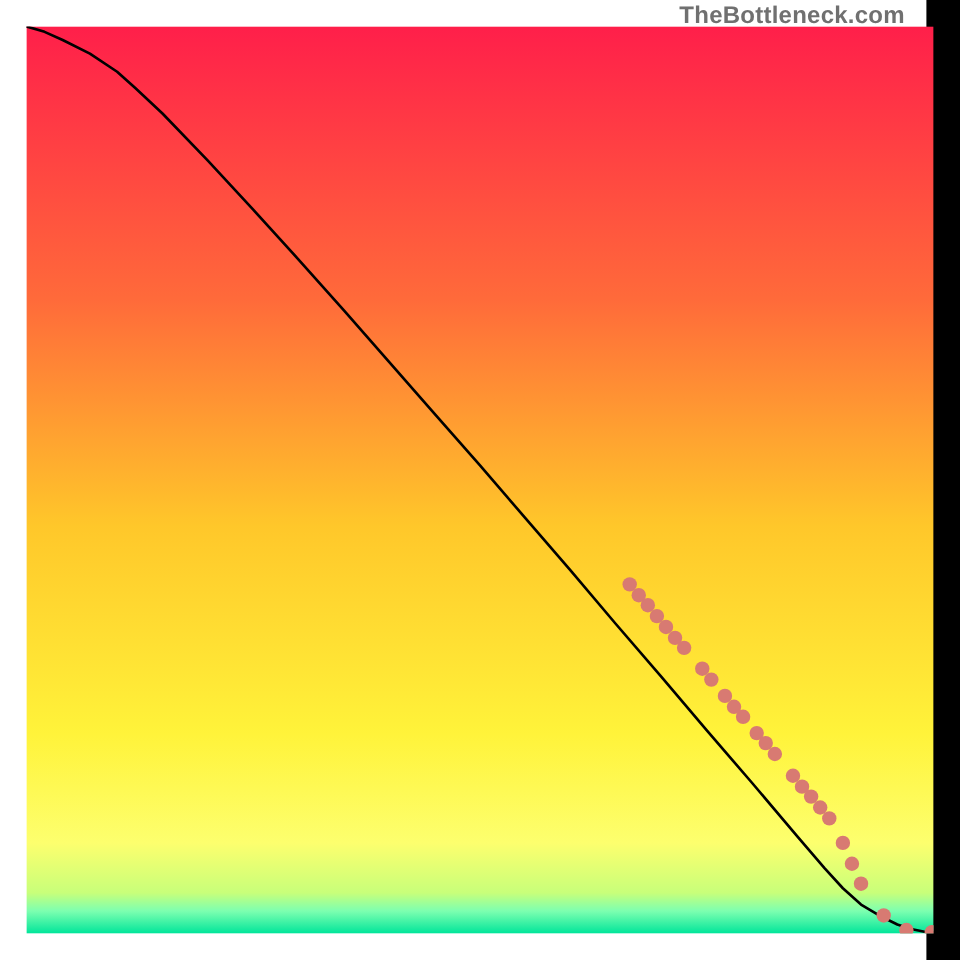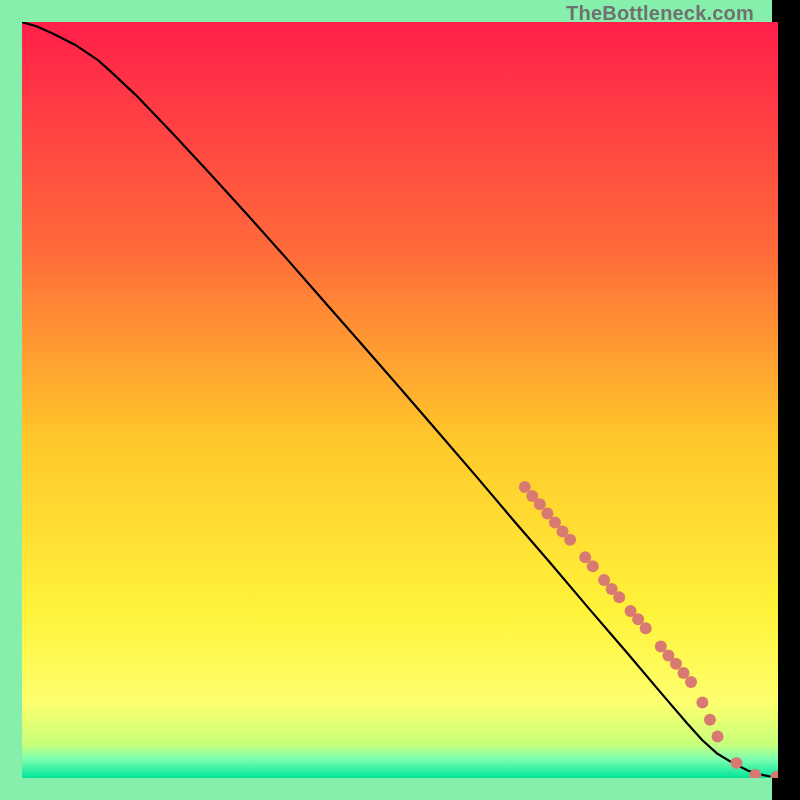--- a/index.html
+++ b/index.html
@@ -8,21 +8,21 @@
     width: 800px;
     height: 800px;
     background: #000;
     overflow: hidden;
     font-family: Arial, Helvetica, sans-serif;
   }
   .stage {
     position: relative;
     width: 772px;
     height: 800px;
-    background: #86efac;
+    background: #ffffff;
   }
   .plot {
     position: absolute;
     left: 22px;
     top: 22px;
     width: 756px;
     height: 756px;
   }
   .watermark {
     position: absolute;

